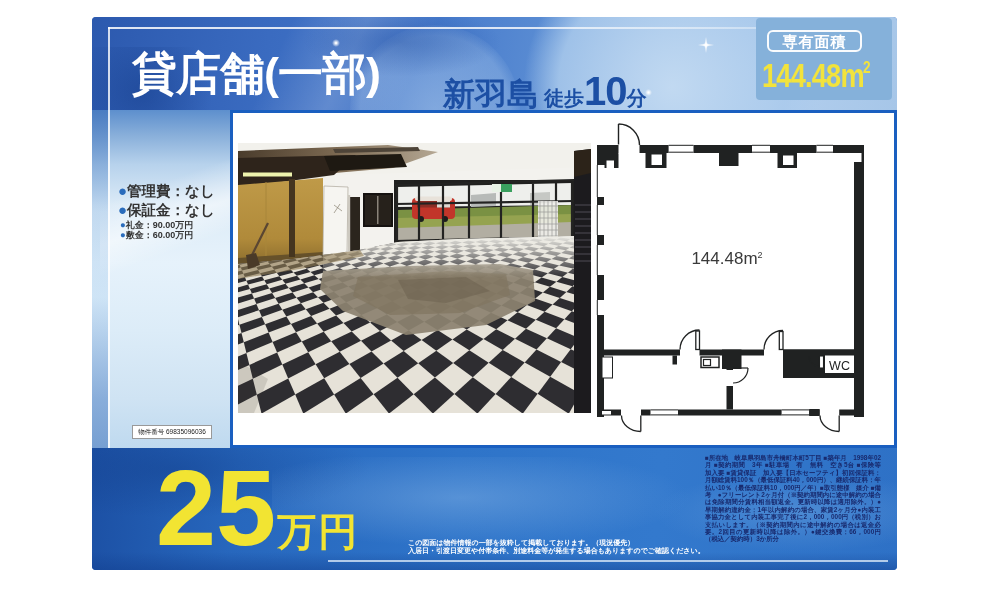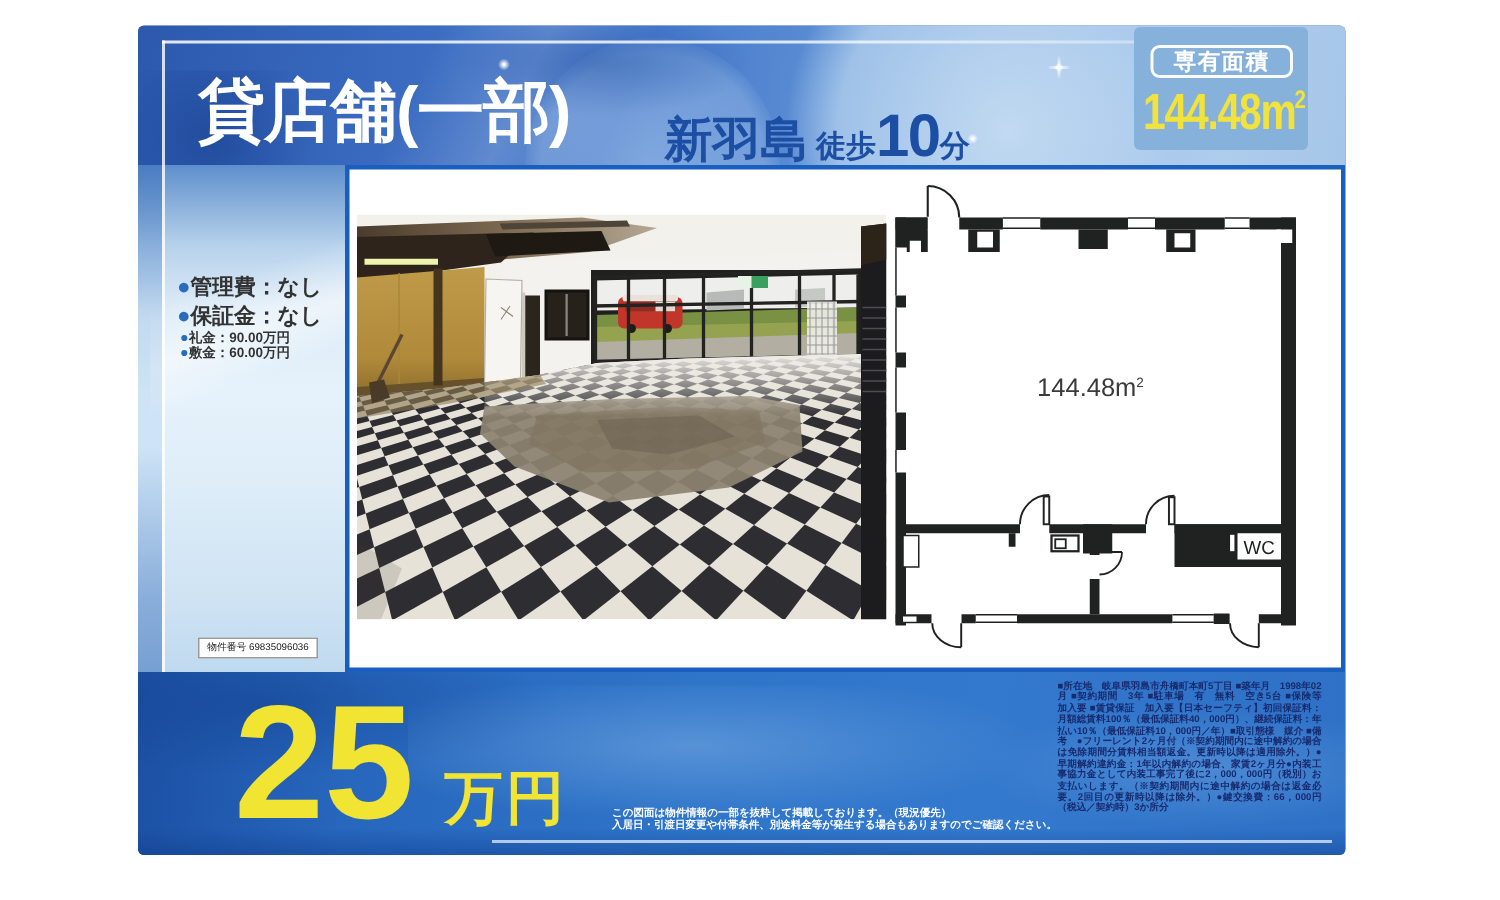--- a/index.html
+++ b/index.html
@@ -43,21 +43,21 @@
     <div class="abs" style="left:5px;top:5px;width:6px;height:6px;border-radius:50%;background:radial-gradient(circle,#fff 0%,rgba(255,255,255,0) 75%);"></div>
   </div>
   <div class="abs" style="left:240px;top:22px;width:8px;height:8px;background:radial-gradient(circle,#ffffff 10%,rgba(255,255,255,0) 70%);"></div>
   <div class="abs" style="left:553px;top:72px;width:7px;height:7px;background:radial-gradient(circle,#ffffff 10%,rgba(255,255,255,0) 70%);"></div>
 
 
   <div class="abs" style="left:351px;top:52px;color:#1c4fa4;white-space:nowrap;">
     <span style="font-size:32px;font-weight:bold;vertical-align:baseline;text-align:center;">新羽島</span><span style="font-size:20px;font-weight:bold;margin-left:5px;">徒歩</span><span style="font-size:40px;font-weight:bold;letter-spacing:-1px;">10</span><span style="font-size:20px;font-weight:bold;">分</span>
   </div>
 
-  <div class="abs" style="left:664px;top:1px;width:116px;height:82px;border-radius:4px;background:#85b1da;">
+  <div class="abs" style="left:664px;top:1px;width:136px;height:82px;border-radius:4px;background:#85b1da;">
 
     <div class="abs" style="left:11px;top:12px;width:95px;height:22px;border:2px solid rgba(255,255,255,0.95);border-radius:6px;text-align:center;color:#ffffff;font-size:15px;font-weight:bold;line-height:19px;letter-spacing:1px;">専有面積</div>
 
     <div class="abs" style="left:6px;top:38px;color:#f2e33c;font-weight:bold;font-size:34px;letter-spacing:-1px;white-space:nowrap;transform:scaleX(0.8);transform-origin:0 0;">144.48m<span style="font-size:17px;vertical-align:14px;margin-left:-1px;">2</span></div>
   </div>
 
   <div class="abs" style="left:138px;top:93px;width:667px;height:338px;background:#ffffff;border:3px solid #1a5fc0;"></div>
 
   <div class="abs" style="left:26px;top:165px;font-size:14.5px;font-weight:bold;color:#333333;white-space:nowrap;"><span style="color:#2a6cbc;font-size:15px;">●</span>管理費：なし</div>
 
@@ -583,21 +583,21 @@
 <path d="M249.2,298.5 L249.2,314.5"></path>
 <path d="M230,298.5 A19.5,16 0 0 0 249.2,314.5"></path>
 </g>
 
 <rect x="219.2" y="292" width="10.4" height="7" fill="#202222"></rect>
 
 <text x="137" y="147" font-family="Liberation Sans,sans-serif" font-size="17" fill="#3a3a3a" text-anchor="middle">144.48m<tspan font-size="9" dy="-6">2</tspan></text>
 </svg></div>
 
   <div class="abs" style="left:64px;top:428px;white-space:nowrap;color:#f2e432;">
-    <span style="font-size:108px;font-weight:bold;">25</span><span style="font-size:39px;font-weight:bold;margin-left:20px;letter-spacing:2px;">万円</span>
+    <span style="font-size:108px;font-weight:bold;">25</span><span style="font-size:39px;font-weight:bold;margin-left:1px;letter-spacing:2px;">万円</span>
   </div>
 
 
   <div class="abs" style="left:316px;top:522px;width:298px;font-size:7px;font-weight:bold;color:#ffffff;line-height:8px;">この図面は物件情報の一部を抜粋して掲載しております。（現況優先）<br>入居日・引渡日変更や付帯条件、別途料金等が発生する場合もありますのでご確認ください。</div>
 
   <div class="abs" style="left:236px;top:543px;width:560px;height:1.5px;background:rgba(225,238,250,0.75);"></div>
 
   <div class="abs" style="left:613px;top:437px;width:176px;font-size:6.4px;font-weight:bold;color:#182a6e;line-height:7.4px;text-align:justify;">■所在地　岐阜県羽島市舟橋町本町5丁目 ■築年月　1998年02月 ■契約期間　3年 ■駐車場　有　無料　空き5台 ■保険等　加入要 ■賃貸保証　加入要【日本セーフティ】初回保証料：月額総賃料100％（最低保証料40，000円）、継続保証料：年払い10％（最低保証料10，000円／年）■取引態様　媒介 ■備考　●フリーレント2ヶ月付（※契約期間内に途中解約の場合は免除期間分賃料相当額返金。更新時以降は適用除外。）●早期解約違約金：1年以内解約の場合、家賃2ヶ月分●内装工事協力金として内装工事完了後に2，000，000円（税別）お支払いします。（※契約期間内に途中解約の場合は返金必要。2回目の更新時以降は除外。）●鍵交換費：66，000円（税込／契約時）3か所分</div>
 
 </div>

